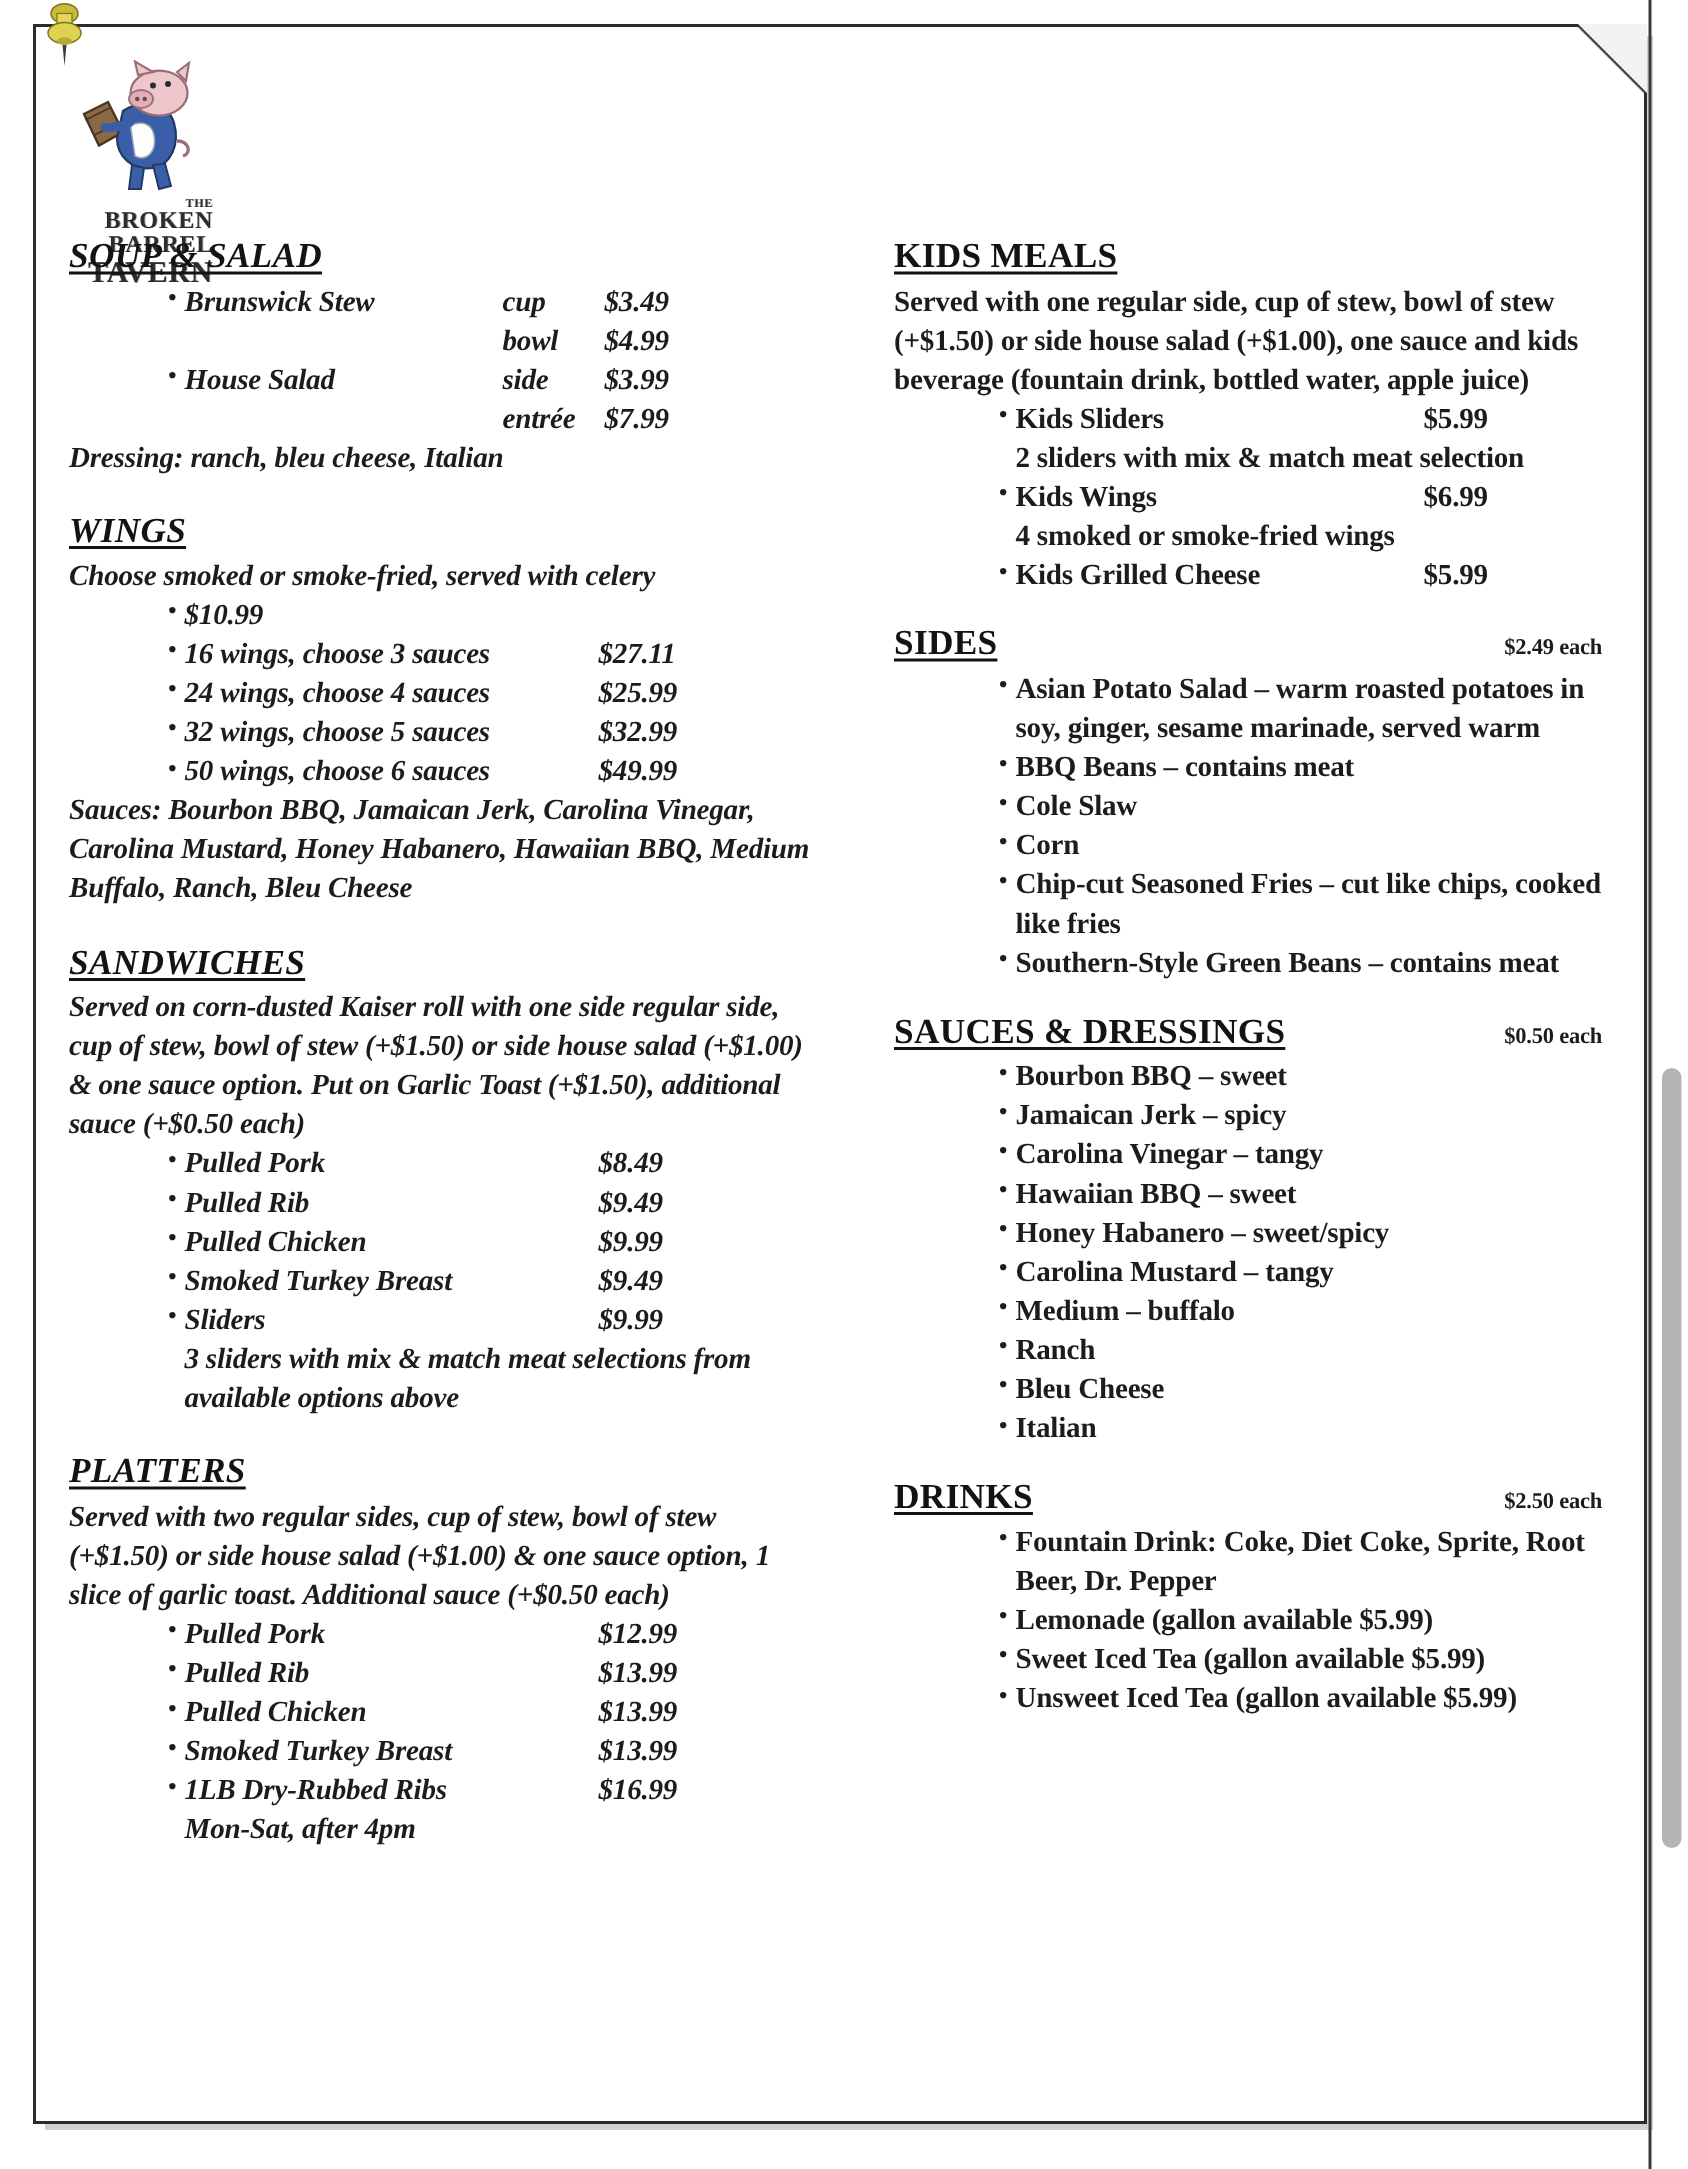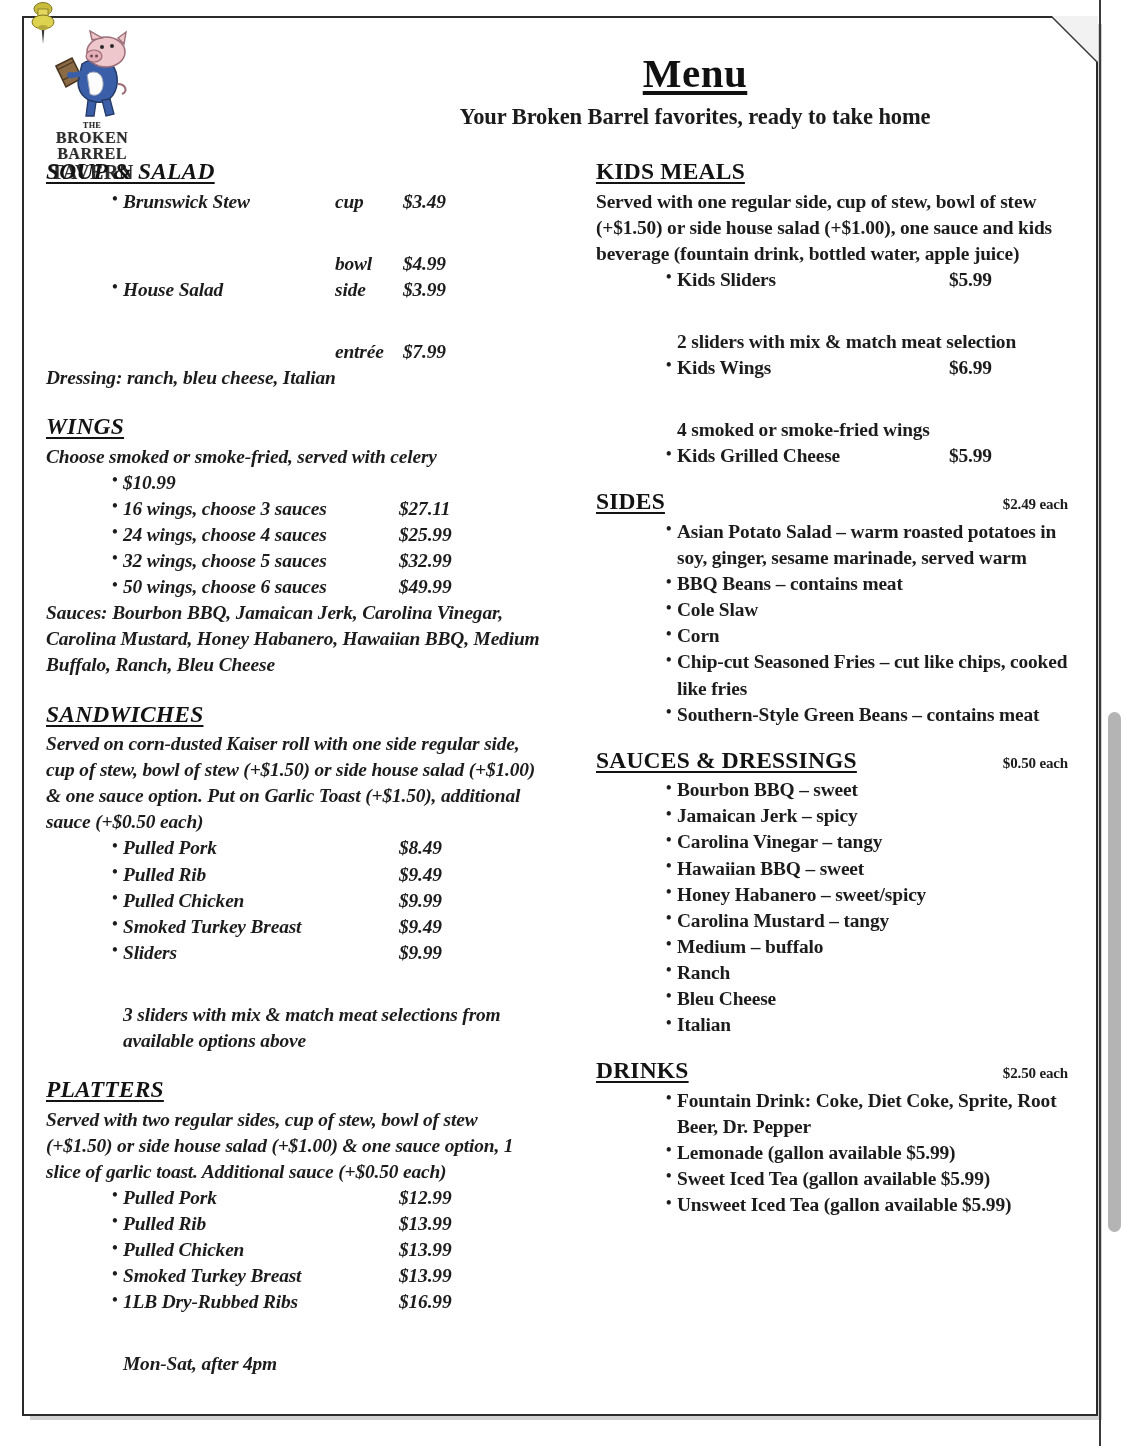--- a/index.html
+++ b/index.html
@@ -49,23 +49,23 @@
 
   
   #header {
     position: absolute;
     left: 0; right: 0; top: 0;
     height: 130px;
   }
   #logo-block {
     position: absolute;
     left: 18px;
-    top: 12px;
+    top: 22px;
     width: 100px;
-    text-align: center;
+    text-align: right;
   }
   #logo-mark { display:block; }
   .logo-word {
     font-family: "Liberation Serif", "DejaVu Serif", serif;
     font-weight: bold;
     color: #2d2d2d;
     letter-spacing: 0.5px;
     line-height: 1.0;
     text-shadow: 0.6px 0 0 rgba(0,0,0,0.35);
   }
@@ -159,21 +159,21 @@
     position: relative;
     padding-left: 11px;
   }
   li.item::before {
     content: "\2022";
     position: absolute;
     left: 0;
     top: -0.04em;
     font-size: 0.82em;
   }
-  li.item.nobullet { padding-left: 11px; margin-top: 36px; }
+  li.item.nobullet { padding-left: 11px; }
   li.item.nobullet::before { content: ""; }
 
   .row {
     display: flex;
     align-items: baseline;
   }
   .row .nm { flex: 0 0 auto; }
   .row .qty { flex: 0 0 auto; }
   .row .pr  { flex: 0 0 auto; }
 
@@ -263,24 +263,20 @@
         <path d="M60 70 L64 86 L72 84 L68 69 Z" fill="#3a5fa8" stroke="#233a66" stroke-width="1.3"></path>
 
         <path d="M76 54 C84 54 86 62 80 64" stroke="#9c6d77" stroke-width="2.2" fill="none"></path>
       </svg>
       <div class="logo-word" id="logo-the">THE</div>
       <div class="logo-word" id="logo-l1">BROKEN</div>
       <div class="logo-word" id="logo-l2">BARREL</div>
       <div class="logo-word" id="logo-l3">TAVERN</div>
     </div>
 
-    <div id="title-block">
-      <div id="menu-title">Menu</div>
-      <div id="menu-subtitle">Your Broken Barrel favorites, ready to take home</div>
-    </div>
   </div>
 
   <div id="columns">
     <div class="column" id="col-left">
         <div class="section">
           <div class="sec-head-row">
             <div class="sec-title">SOUP &amp; SALAD</div>
           </div>
           <ul class="items indent-left">
             <li class="item">

